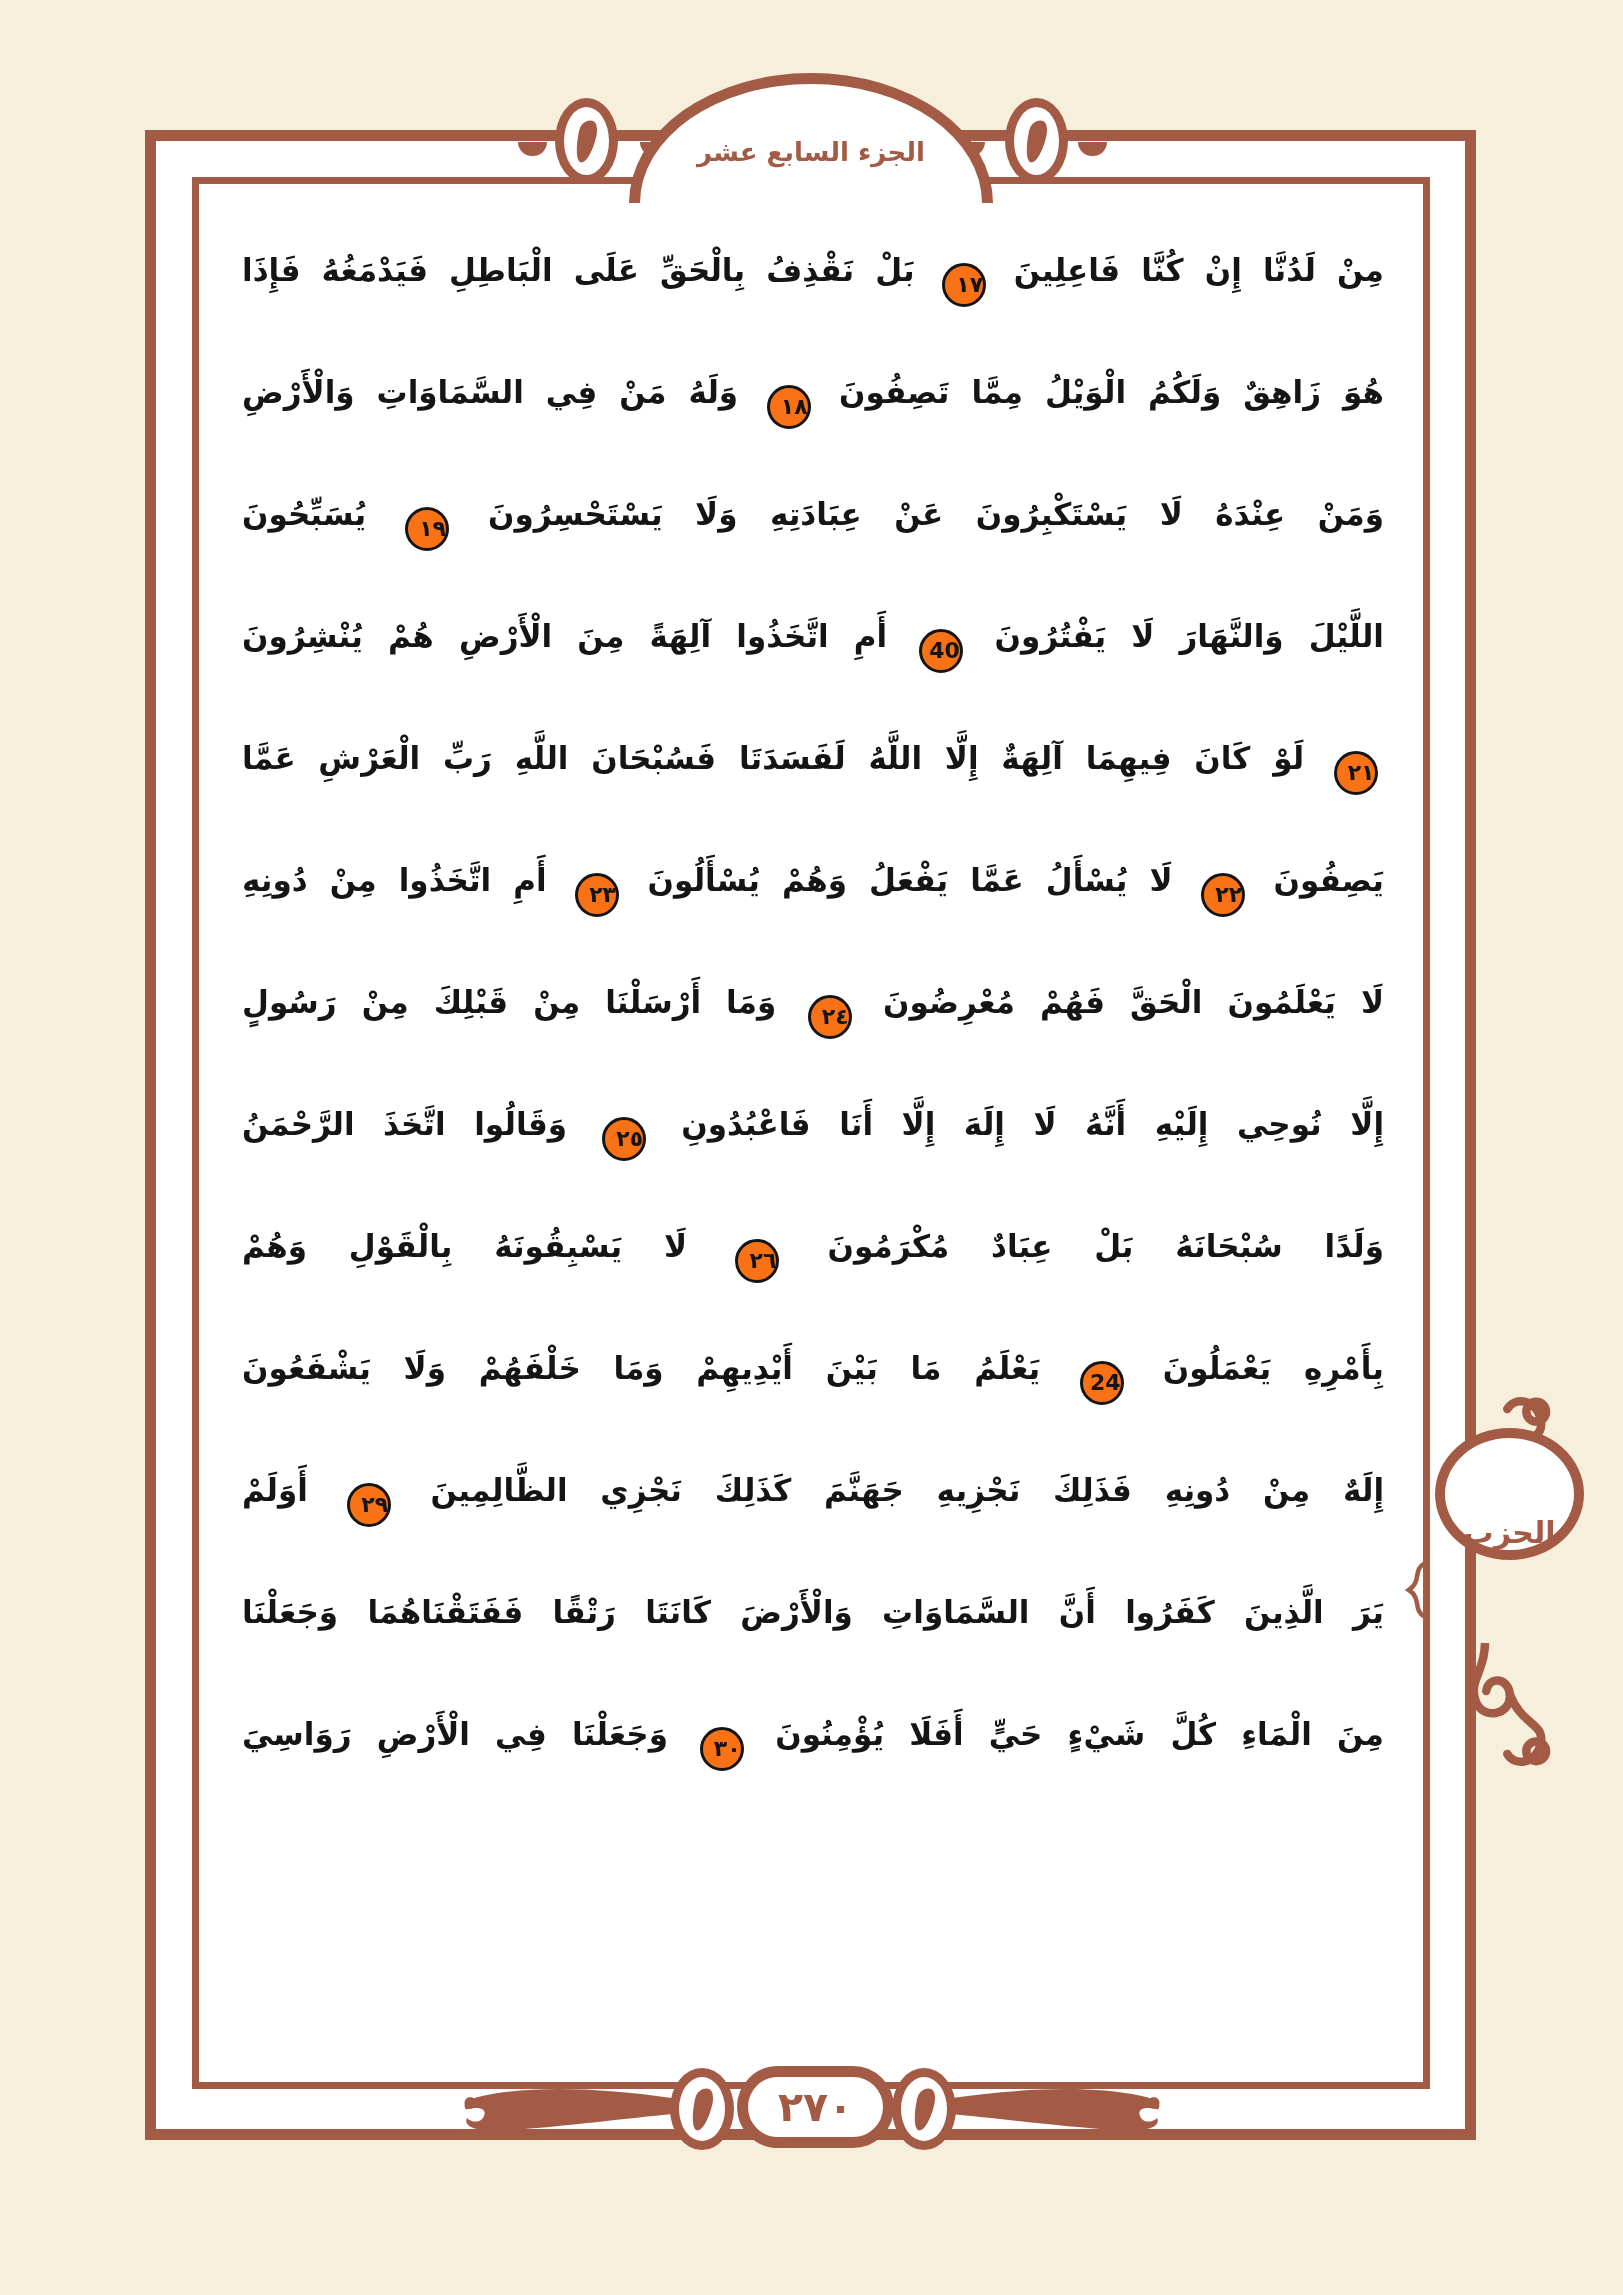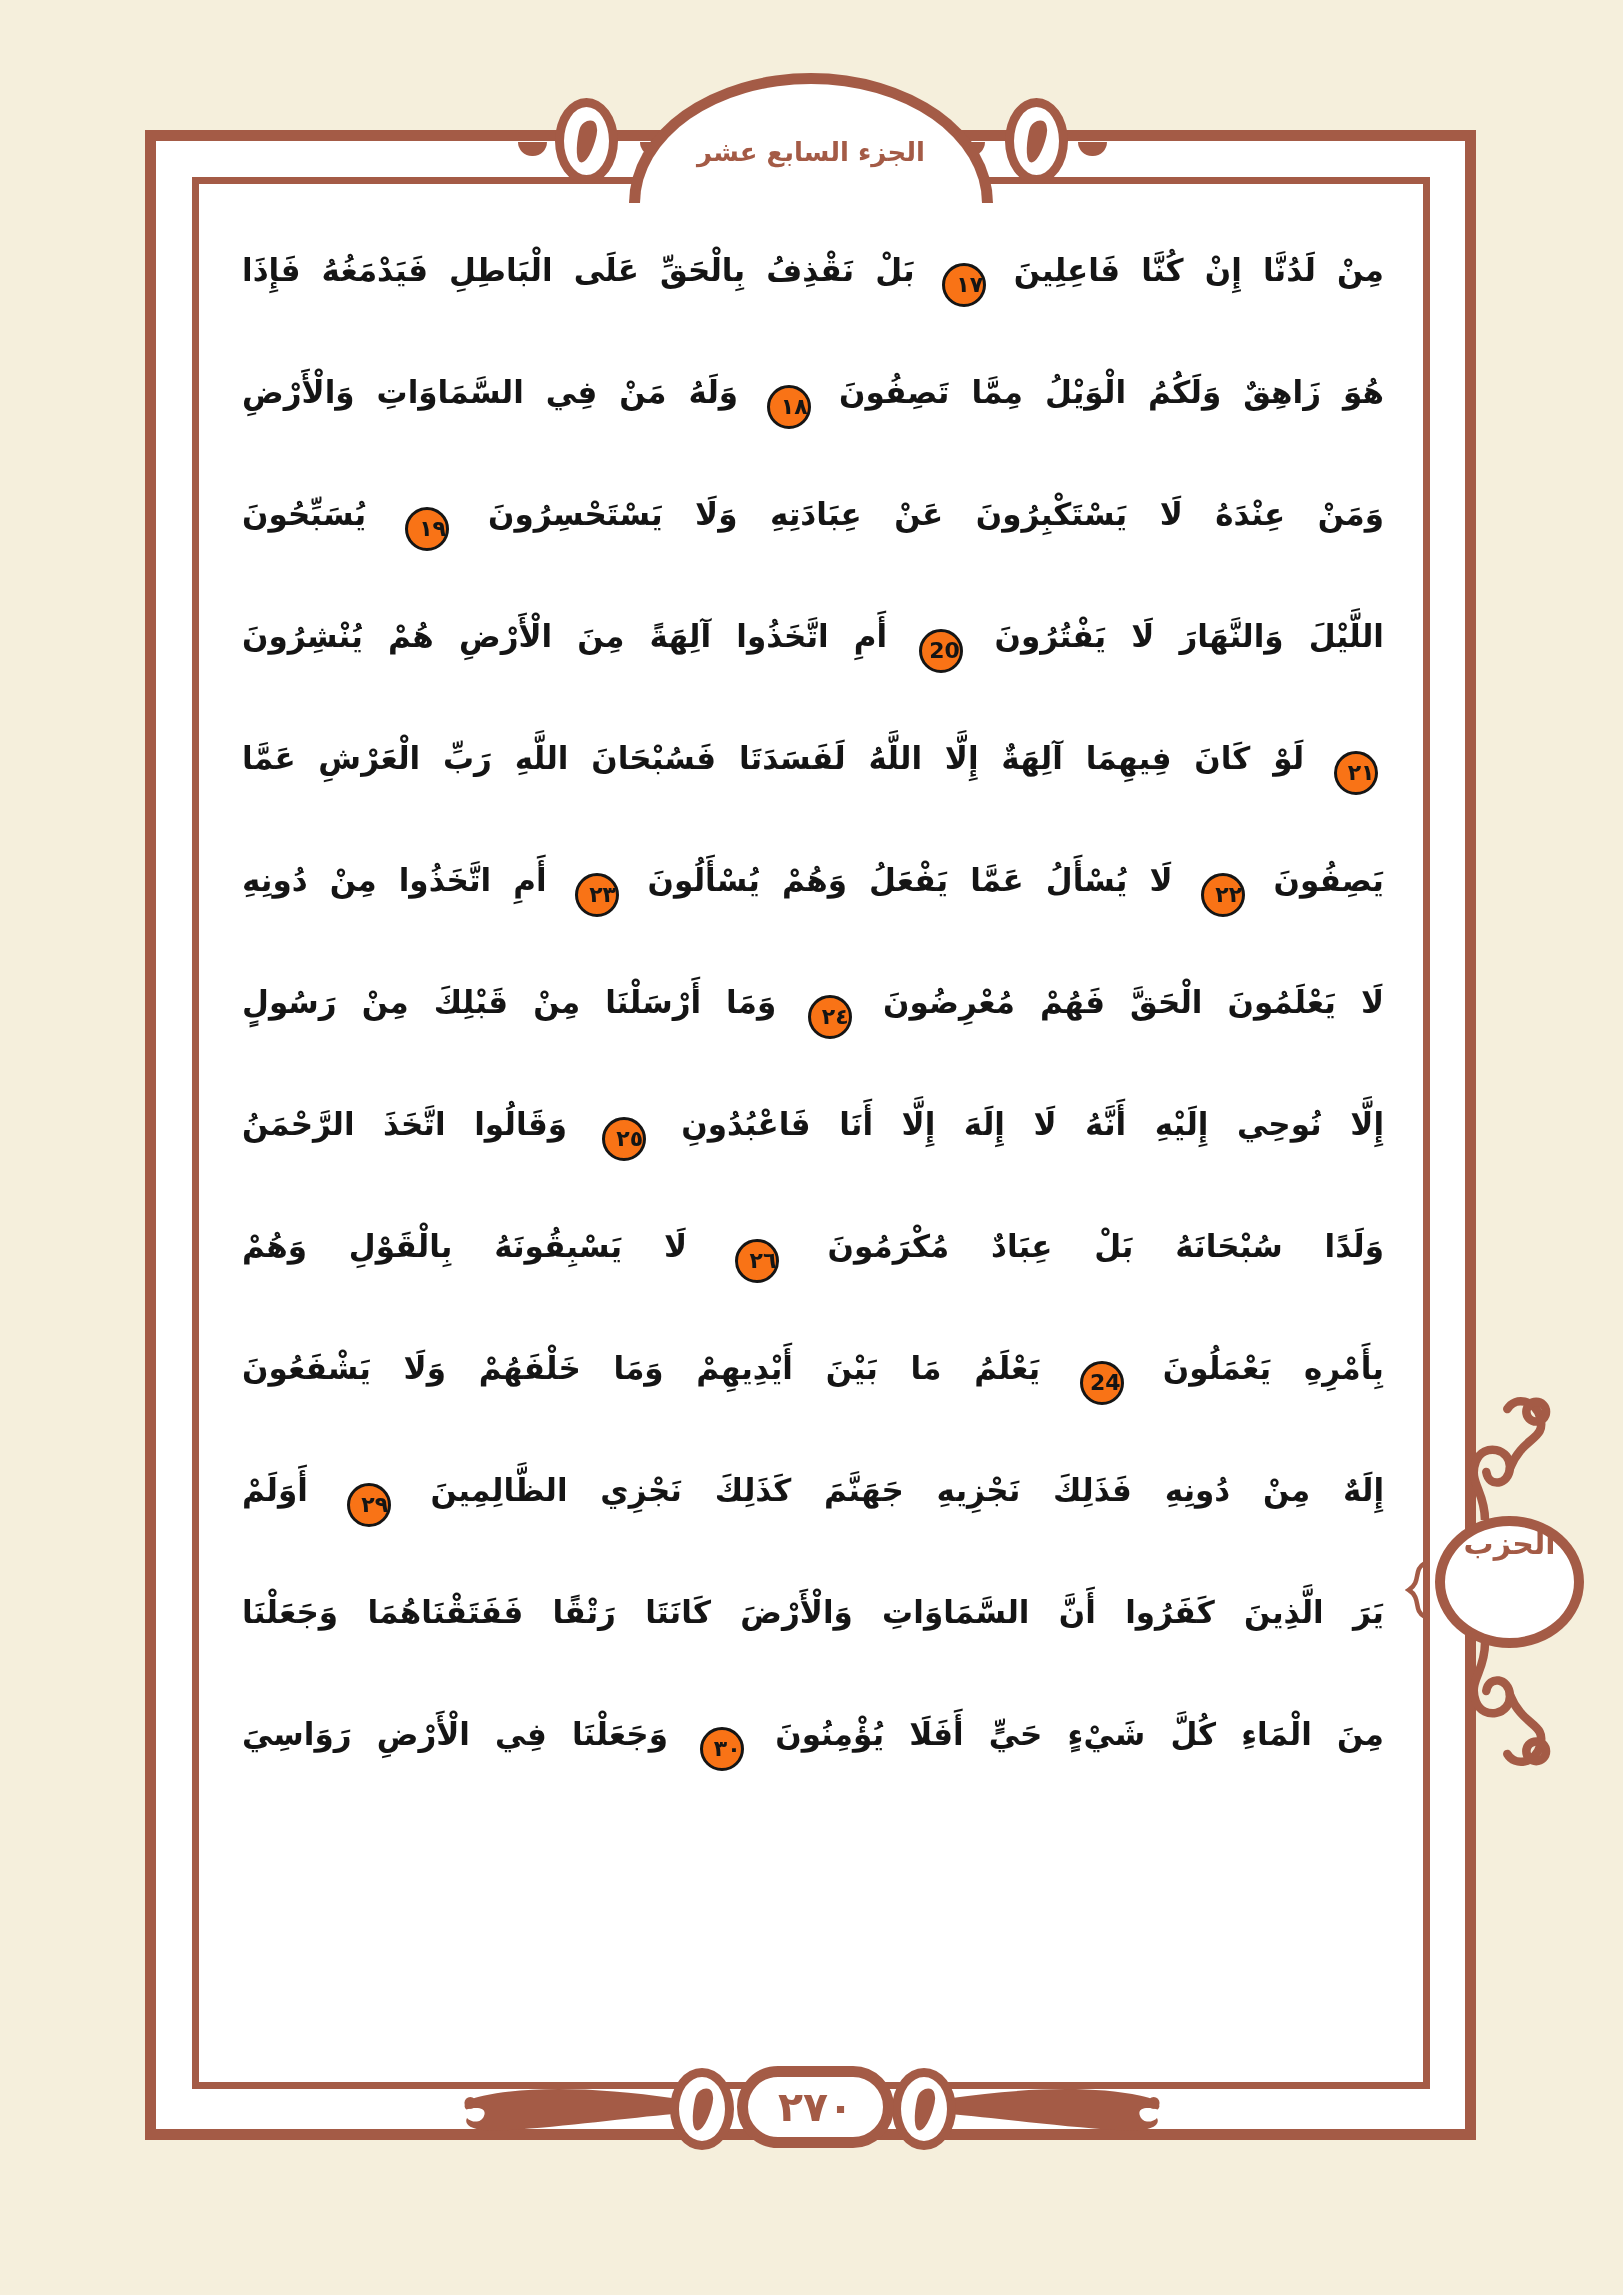--- a/index.html
+++ b/index.html
@@ -72,23 +72,23 @@
   .page-num-box{
     position:absolute;left:737px;top:2066px;width:157px;height:82px;
     background:#ffffff;border:11.8px solid var(--frame);border-radius:41px;
     display:flex;align-items:center;justify-content:center;z-index:4;
   }
   .page-num{color:var(--frame);font-size:41px;font-weight:700;}
   .wing{position:absolute;width:217px;height:60px;z-index:2;color:var(--frame);}
   .wing.flip{transform:scaleX(-1);}
   
   .hizb-oval{
-    position:absolute;left:1435px;top:1516px;width:149px;height:132px;
+    position:absolute;left:1435px;top:1428px;width:149px;height:132px;
     background:#fff;border:10.5px solid var(--frame);border-radius:50%;
-    display:flex;align-items:flex-start;justify-content:center;z-index:5;
+    display:flex;align-items:flex-end;justify-content:center;z-index:5;
   }
   .hizb-label{color:var(--frame);font-size:30px;font-weight:700;direction:rtl;}
   .flourish{position:absolute;width:92px;height:128px;color:var(--frame);z-index:4;}
   .flourish.flip{transform:scaleY(-1);}
   .brace{position:absolute;left:1405px;top:1561px;width:22px;height:58px;color:var(--frame);z-index:4;}
 </style>
 </head>
 <body>
 
 <div class="frame-outer"></div>
@@ -105,21 +105,21 @@
 </div>
 <div class="bump" style="left:518px;top:142px;"></div>
 <div class="bump" style="left:640px;top:142px;"></div>
 <div class="bump" style="left:956px;top:142px;"></div>
 <div class="bump" style="left:1078px;top:142px;"></div>
 
 <div class="text-block">
   <div class="qline">مِنْ لَدُنَّا إِنْ كُنَّا فَاعِلِينَ <span class="ayah-marker">١٧</span> بَلْ نَقْذِفُ بِالْحَقِّ عَلَى الْبَاطِلِ فَيَدْمَغُهُ فَإِذَا</div>
   <div class="qline">هُوَ زَاهِقٌ وَلَكُمُ الْوَيْلُ مِمَّا تَصِفُونَ <span class="ayah-marker">١٨</span> وَلَهُ مَنْ فِي السَّمَاوَاتِ وَالْأَرْضِ</div>
   <div class="qline">وَمَنْ عِنْدَهُ لَا يَسْتَكْبِرُونَ عَنْ عِبَادَتِهِ وَلَا يَسْتَحْسِرُونَ <span class="ayah-marker">١٩</span> يُسَبِّحُونَ</div>
-  <div class="qline">اللَّيْلَ وَالنَّهَارَ لَا يَفْتُرُونَ <span class="ayah-marker">20</span> أَمِ اتَّخَذُوا آلِهَةً مِنَ الْأَرْضِ هُمْ يُنْشِرُونَ</div>
+  <div class="qline">اللَّيْلَ وَالنَّهَارَ لَا يَفْتُرُونَ <span class="ayah-marker">40</span> أَمِ اتَّخَذُوا آلِهَةً مِنَ الْأَرْضِ هُمْ يُنْشِرُونَ</div>
   <div class="qline"><span class="ayah-marker">٢١</span> لَوْ كَانَ فِيهِمَا آلِهَةٌ إِلَّا اللَّهُ لَفَسَدَتَا فَسُبْحَانَ اللَّهِ رَبِّ الْعَرْشِ عَمَّا</div>
   <div class="qline">يَصِفُونَ <span class="ayah-marker">٢٢</span> لَا يُسْأَلُ عَمَّا يَفْعَلُ وَهُمْ يُسْأَلُونَ <span class="ayah-marker">٢٣</span> أَمِ اتَّخَذُوا مِنْ دُونِهِ</div>
   <div class="qline">لَا يَعْلَمُونَ الْحَقَّ فَهُمْ مُعْرِضُونَ <span class="ayah-marker">٢٤</span> وَمَا أَرْسَلْنَا مِنْ قَبْلِكَ مِنْ رَسُولٍ</div>
   <div class="qline">إِلَّا نُوحِي إِلَيْهِ أَنَّهُ لَا إِلَهَ إِلَّا أَنَا فَاعْبُدُونِ <span class="ayah-marker">٢٥</span> وَقَالُوا اتَّخَذَ الرَّحْمَنُ</div>
   <div class="qline">وَلَدًا سُبْحَانَهُ بَلْ عِبَادٌ مُكْرَمُونَ <span class="ayah-marker">٢٦</span> لَا يَسْبِقُونَهُ بِالْقَوْلِ وَهُمْ</div>
   <div class="qline">بِأَمْرِهِ يَعْمَلُونَ <span class="ayah-marker">24</span> يَعْلَمُ مَا بَيْنَ أَيْدِيهِمْ وَمَا خَلْفَهُمْ وَلَا يَشْفَعُونَ</div>
   <div class="qline">إِلَهٌ مِنْ دُونِهِ فَذَلِكَ نَجْزِيهِ جَهَنَّمَ كَذَلِكَ نَجْزِي الظَّالِمِينَ <span class="ayah-marker">٢٩</span> أَوَلَمْ</div>
   <div class="qline">يَرَ الَّذِينَ كَفَرُوا أَنَّ السَّمَاوَاتِ وَالْأَرْضَ كَانَتَا رَتْقًا فَفَتَقْنَاهُمَا وَجَعَلْنَا</div>
   <div class="qline">مِنَ الْمَاءِ كُلَّ شَيْءٍ حَيٍّ أَفَلَا يُؤْمِنُونَ <span class="ayah-marker">٣٠</span> وَجَعَلْنَا فِي الْأَرْضِ رَوَاسِيَ</div>
 </div>

